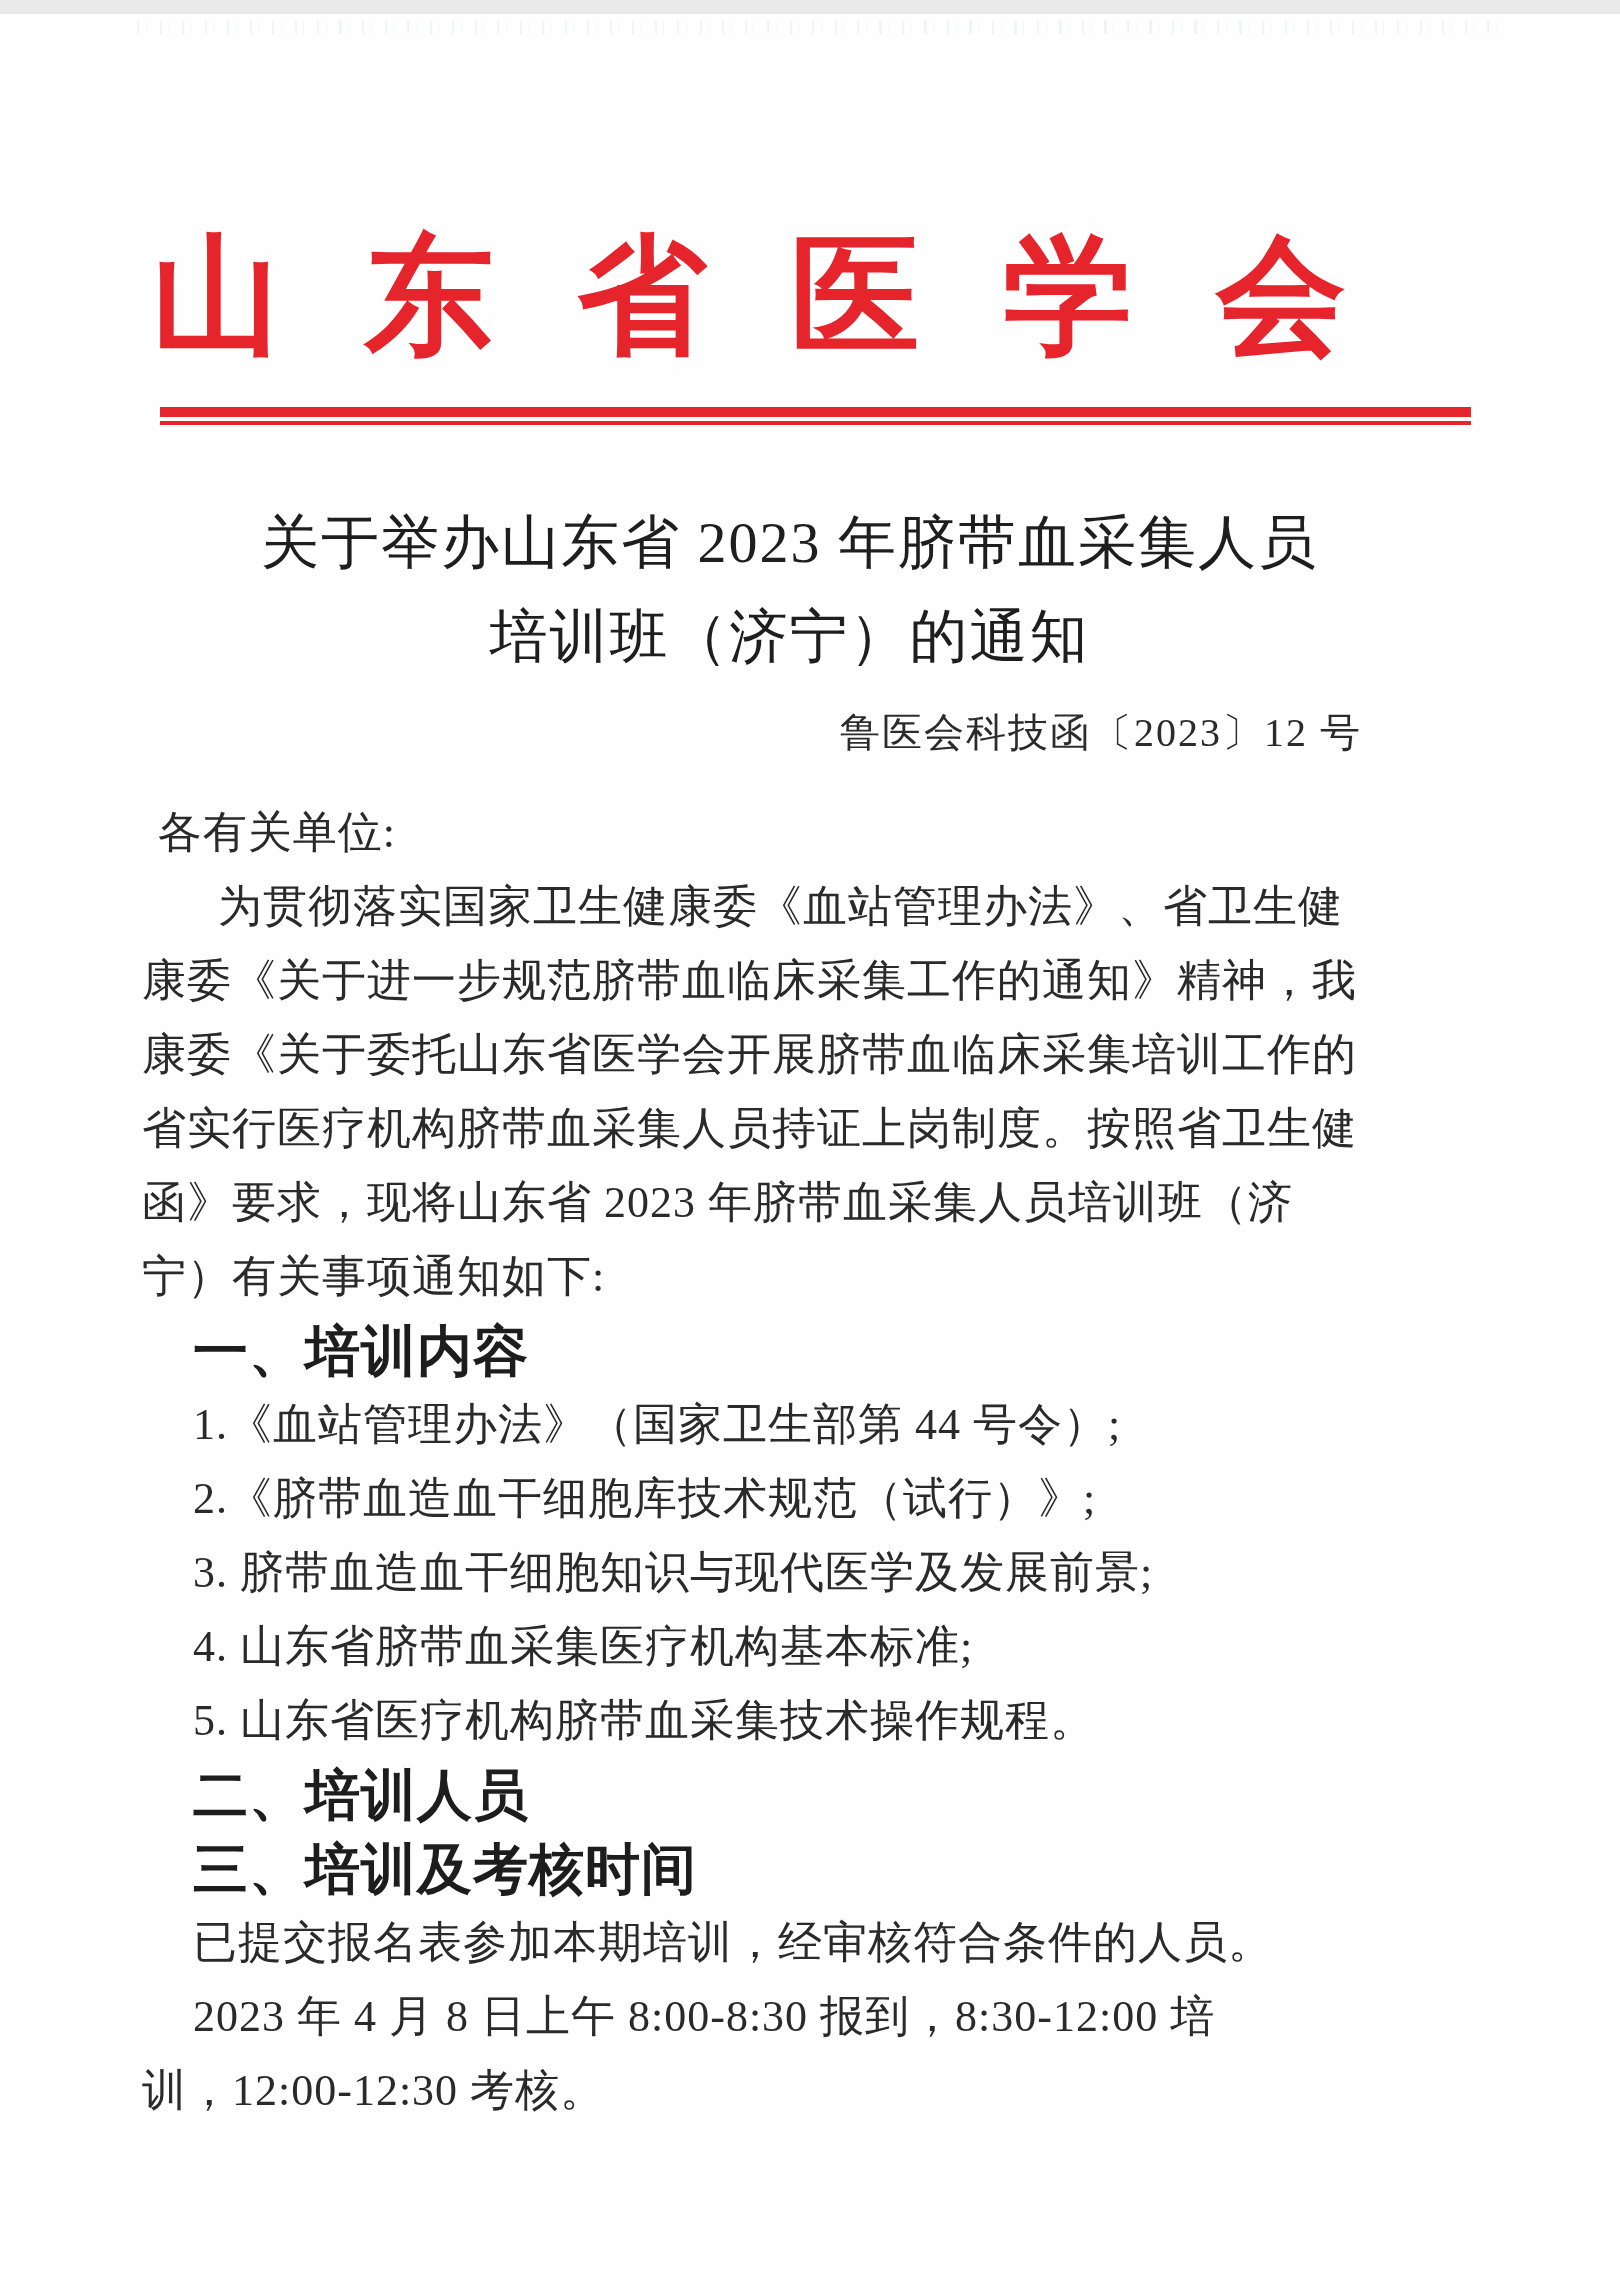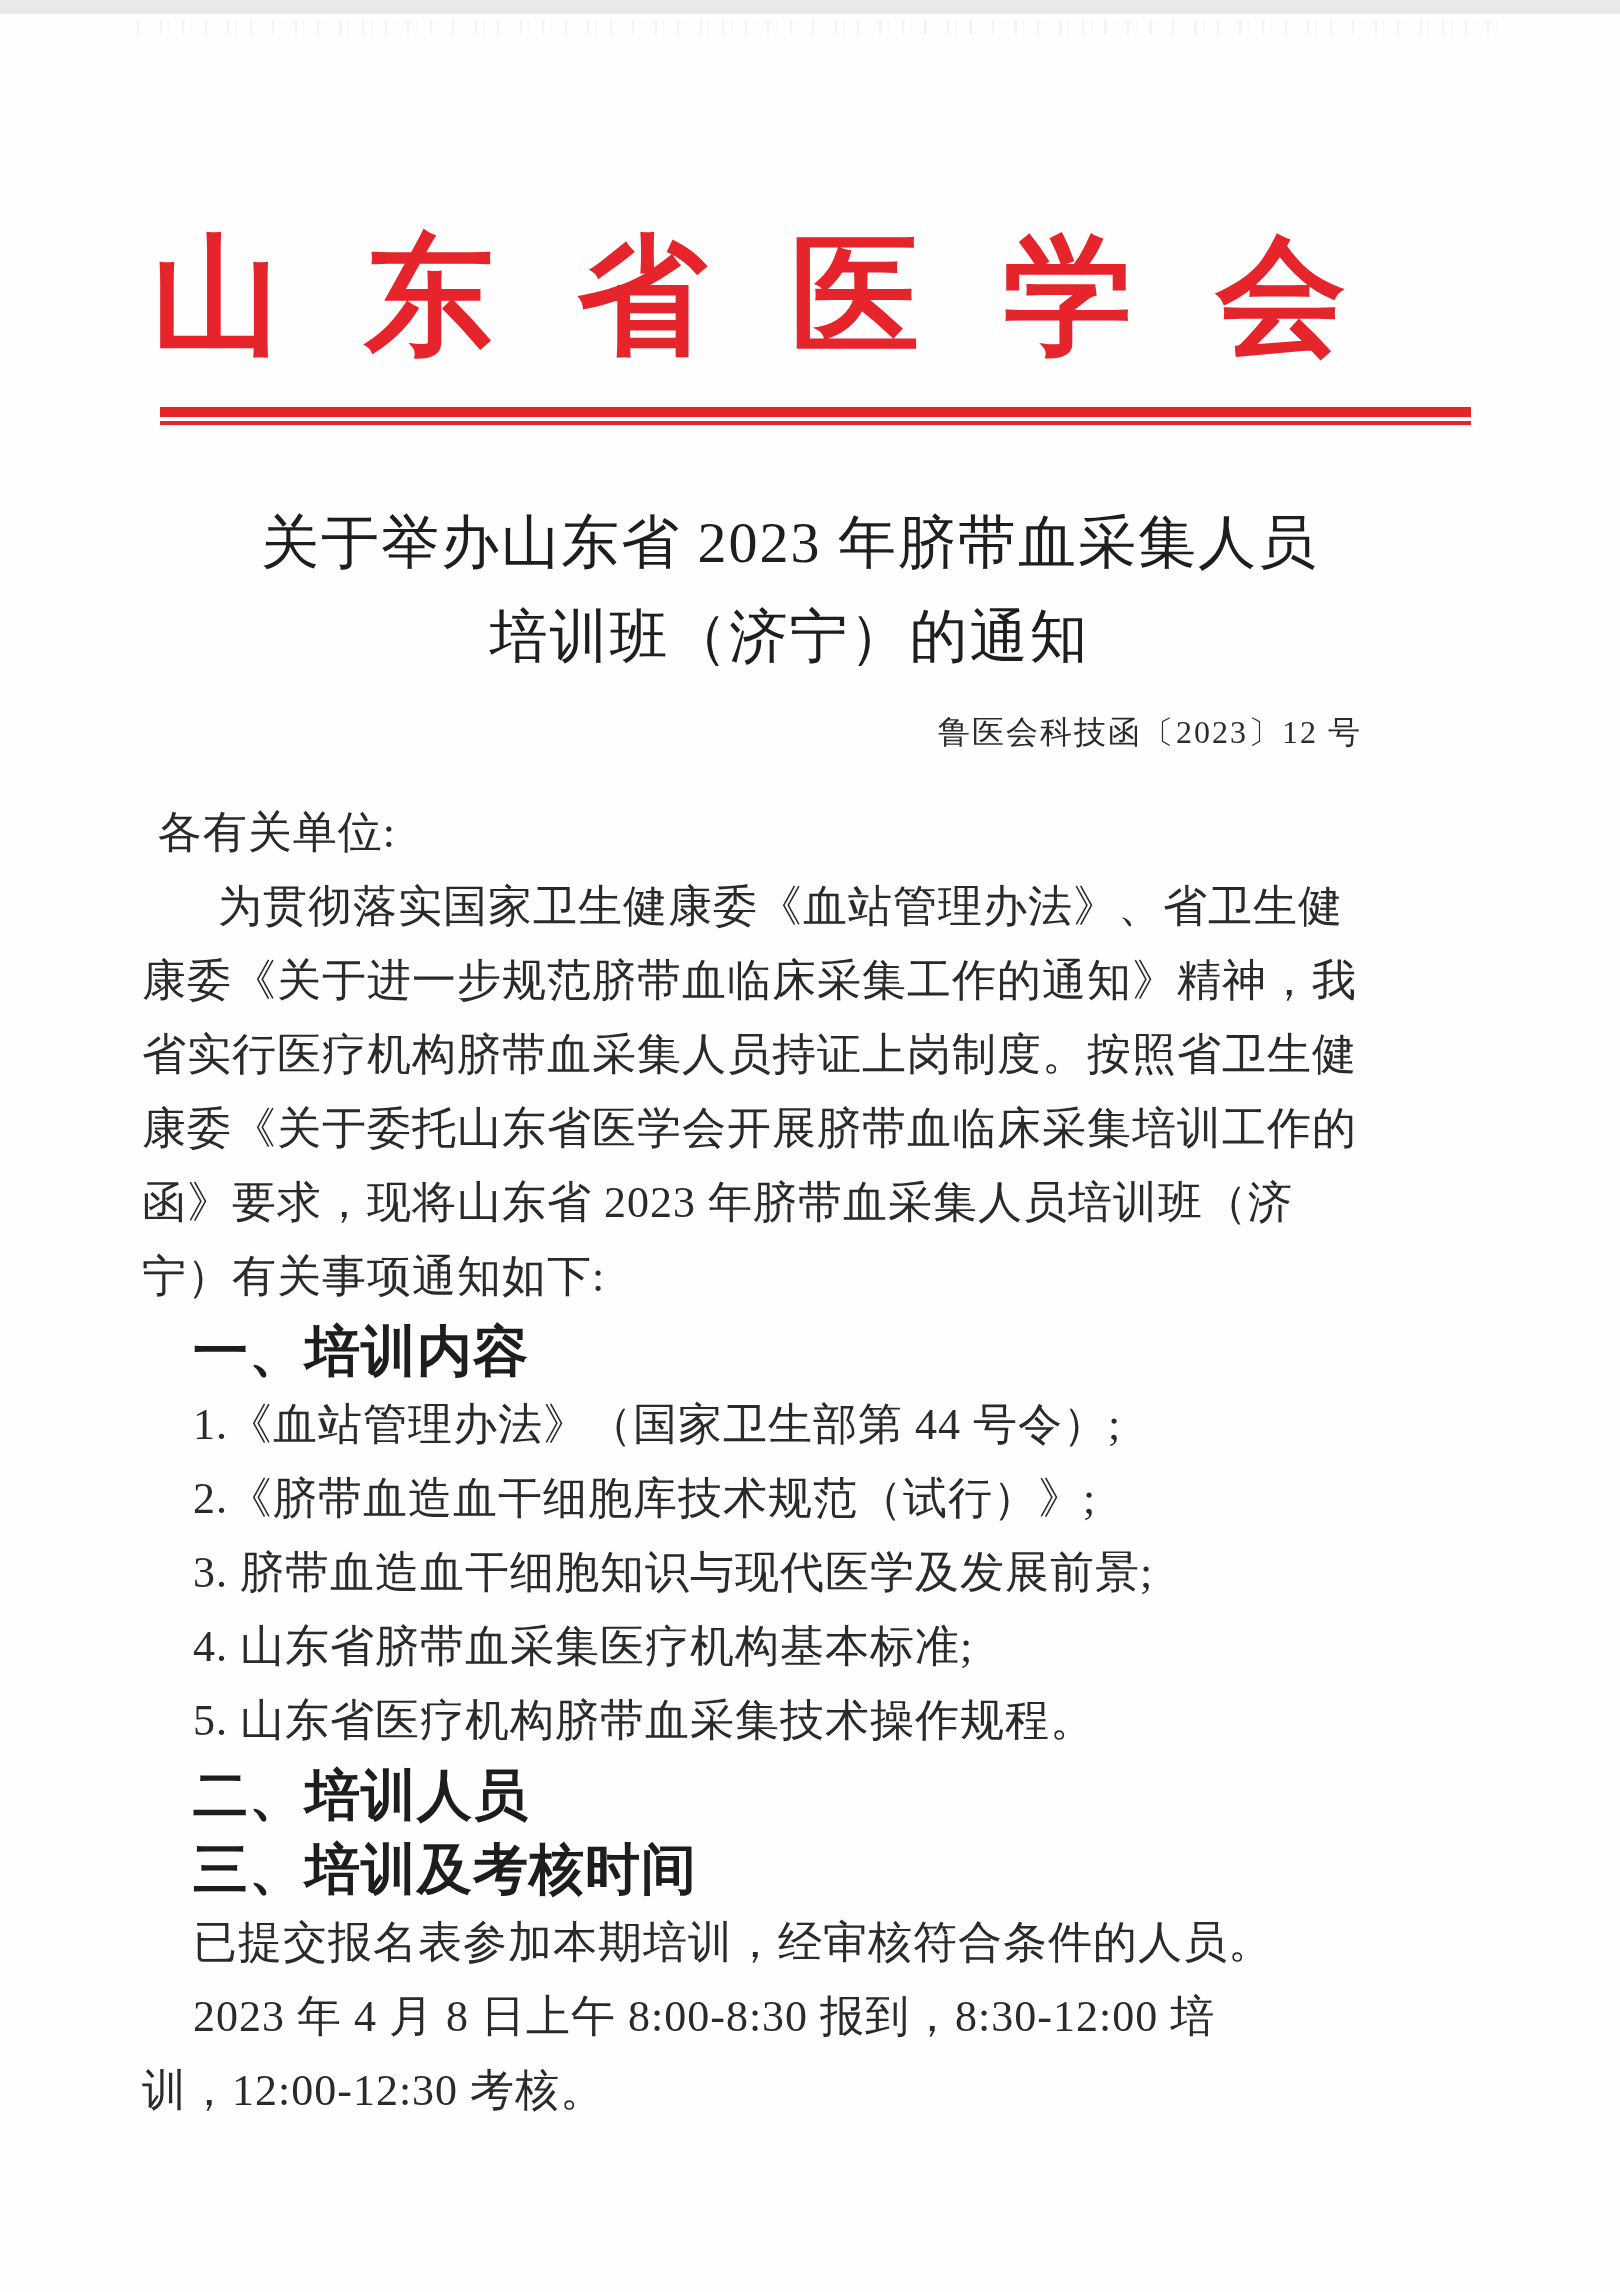--- a/index.html
+++ b/index.html
@@ -61,21 +61,21 @@
     line-height: 94px;
     font-weight: 400;
     color: #1e1e1e;
     letter-spacing: 2px;
   }
   
   .ref-number {
     position: absolute;
     top: 694px;
     right: 258px;
-    font-size: 32px;
+    font-size: 40px;
     line-height: 49px;
     color: #2b2b2b;
     letter-spacing: 2px;
   }
   
   .doc-body {
     position: absolute;
     top: 782px;
     left: 142px;
     width: 1274px;
@@ -119,22 +119,22 @@
     <div>培训班（济宁）的通知</div>
   </div>
 
   <div class="ref-number">鲁医会科技函〔2023〕12 号</div>
 
   <div class="doc-body">
 
   <div class="line line--salutation">各有关单位:</div>
       <div class="line line--para-first">为贯彻落实国家卫生健康委《血站管理办法》、省卫生健</div>
       <div class="line line--para-cont">康委《关于进一步规范脐带血临床采集工作的通知》精神，我</div>
+      <div class="line line--para-cont">康委《关于委托山东省医学会开展脐带血临床采集培训工作的</div>
       <div class="line line--para-cont">省实行医疗机构脐带血采集人员持证上岗制度。按照省卫生健</div>
-      <div class="line line--para-cont">康委《关于委托山东省医学会开展脐带血临床采集培训工作的</div>
       <div class="line line--para-cont">函》要求，现将山东省 2023 年脐带血采集人员培训班（济</div>
       <div class="line line--para-cont">宁）有关事项通知如下:</div>
       <div class="line line--heading">一、培训内容</div>
       <div class="line line--item">1.《血站管理办法》（国家卫生部第 44 号令）;</div>
       <div class="line line--item">2.《脐带血造血干细胞库技术规范（试行）》;</div>
       <div class="line line--item">3. 脐带血造血干细胞知识与现代医学及发展前景;</div>
       <div class="line line--item">4. 山东省脐带血采集医疗机构基本标准;</div>
       <div class="line line--item">5. 山东省医疗机构脐带血采集技术操作规程。</div>
       <div class="line line--heading">二、培训人员</div>
       <div class="line line--heading">三、培训及考核时间</div>

